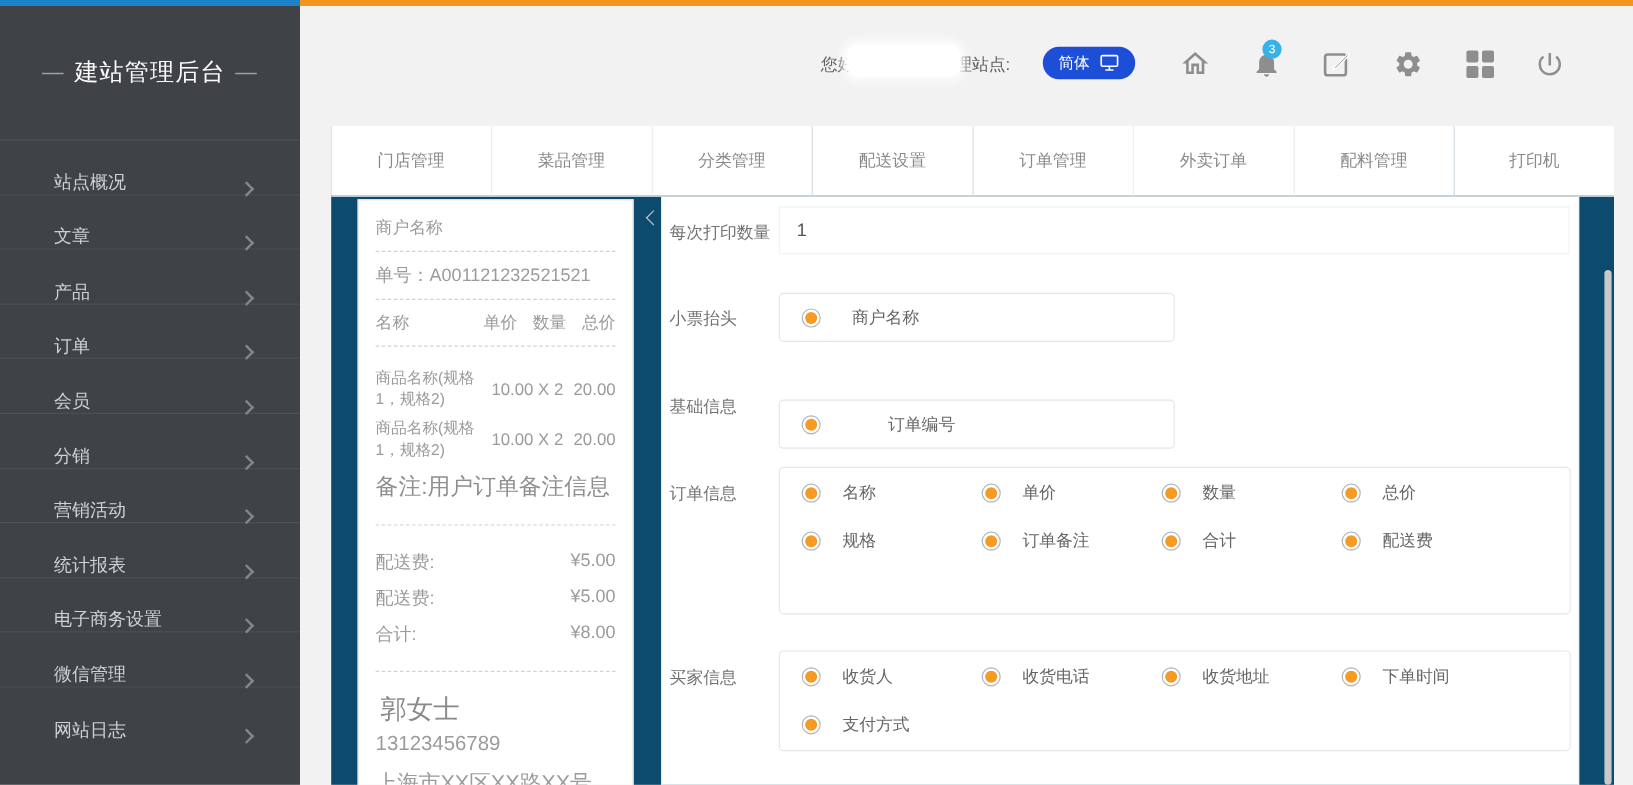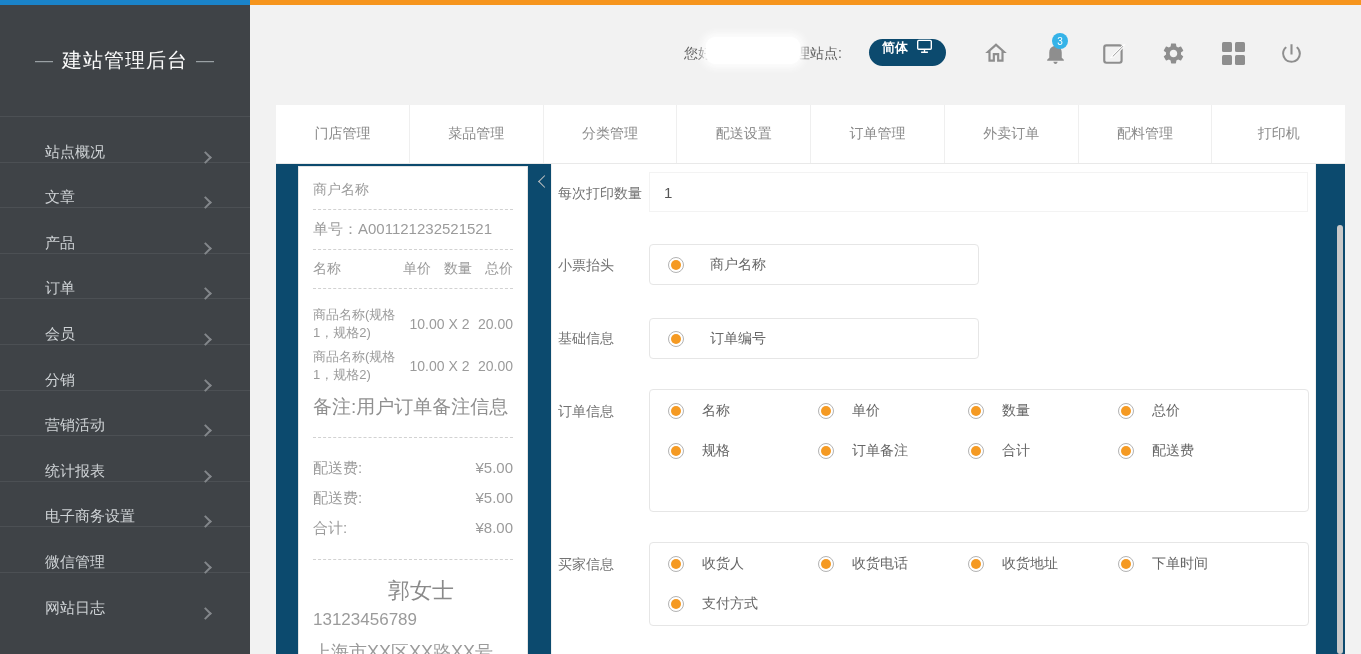--- a/index.html
+++ b/index.html
@@ -18,22 +18,22 @@
   .s-item { height:45.6px; display:flex; align-items:flex-end; padding:0 40px 0 45px;
             border-top:1px solid rgba(255,255,255,0.07); cursor:pointer; }
   .s-label { flex:1; color:#ced2d5; font-size:15px; }
   .chev { width:9px; height:9px; border-top:2px solid #83878b; border-right:2px solid #83878b;
           transform:rotate(45deg); }
 
   
   .hdr-text { position:absolute; top:45px; font-size:14px; color:#5f5f5f; }
   .blur-box { position:absolute; left:706px; top:37px; width:94px; height:27px; background:#ffffff;
               border-radius:9px; box-shadow:0 0 7px 4px #fdfdfd; }
-  .lang-pill { position:absolute; left:869px; top:39px; height:27px; border-radius:14px; background:#0c4a6e;
-               display:flex; padding:0 13px; gap:8px; cursor:pointer;font-weight:bold; }
+  .lang-pill { position:absolute; left:869px; top:39px; height:27px; border-radius:14px; background:#1d4ed8;
+               display:flex; align-items:center; padding:0 13px; gap:8px; cursor:pointer; }
   .lang-pill span { color:#ffffff; font-size:13px; }
   .hicon { position:absolute; top:39px; width:28px; height:28px; display:flex; align-items:center;
            justify-content:center; cursor:pointer; }
   .hicon svg { display:block; }
   .grid-icon { display:grid; grid-template-columns:10px 10px; grid-template-rows:10px 10px; gap:3px; }
   .grid-icon i { background:#8e8e8e; border-radius:1.5px; }
   .badge { position:absolute; left:1052px; top:33px; width:16px; height:16px; border-radius:50%;
            background:#35b3e8; color:#fff; font-size:10px; display:flex; align-items:center;
            justify-content:center; z-index:3; }
 
@@ -53,21 +53,21 @@
   .r-order { font-size:15px; }
   .r-cols { display:flex; align-items:center; }
   .r-cols .c1 { flex:1; }
   .r-cols .c  { margin-left:13px; }
   .r-item { display:flex; align-items:center; justify-content:space-between; margin:7px 0; }
   .r-iname { width:88px; font-size:13px; line-height:1.35; }
   .r-iqty { font-size:14px; }
   .r-itotal { font-size:14px;text-align:center; }
   .r-note { font-size:19px; line-height:1.45; color:#8f8f8f; margin:10px 0 6px 0; }
   .r-fee { display:flex; justify-content:space-between; font-size:15px; margin:11px 0; }
-  .r-cust-name { font-size:22px; color:#8a8a8a; margin:6px 0 4px 16px;text-align:center; }
+  .r-cust-name { font-size:22px; color:#8a8a8a; margin:6px 0 4px 4px; }
   .r-cust-phone { font-size:17px; margin-bottom:10px; }
   .r-cust-addr { font-size:18px; line-height:1.4; }
 
   .collapse-caret { position:absolute; left:264px; top:72px; width:9px; height:9px;
                     border-left:1px solid #c3c3c3; border-bottom:1px solid #c3c3c3;
                     transform:rotate(45deg); cursor:pointer; }
 
   
   .settings { position:absolute; left:275px; top:59px; width:765px; height:490px;
               border-left:1px solid #f0f0f0; border-right:1px solid #f0f0f0; background:#fff; }
@@ -258,21 +258,21 @@
 
     <span class="f-label" style="top:93px;">小票抬头</span>
     <div class="opt-box box-sm" style="top:80px;">
       <span class="radio">
           <i></i>
         </span>
       <span class="opt-label">商户名称</span>
     </div>
 
     <span class="f-label" style="top:166px;">基础信息</span>
-    <div class="opt-box box-sm" style="top:154px;">
+    <div class="opt-box box-sm" style="top:169px;gap:30px;">
       <span class="radio">
           <i></i>
         </span>
       <span class="opt-label">订单编号</span>
     </div>
 
     <span class="f-label" style="top:239px;">订单信息</span>
     <div class="opt-box box-lg" style="top:225px; height:123px;">
       <div class="opt">
           <span class="radio">

